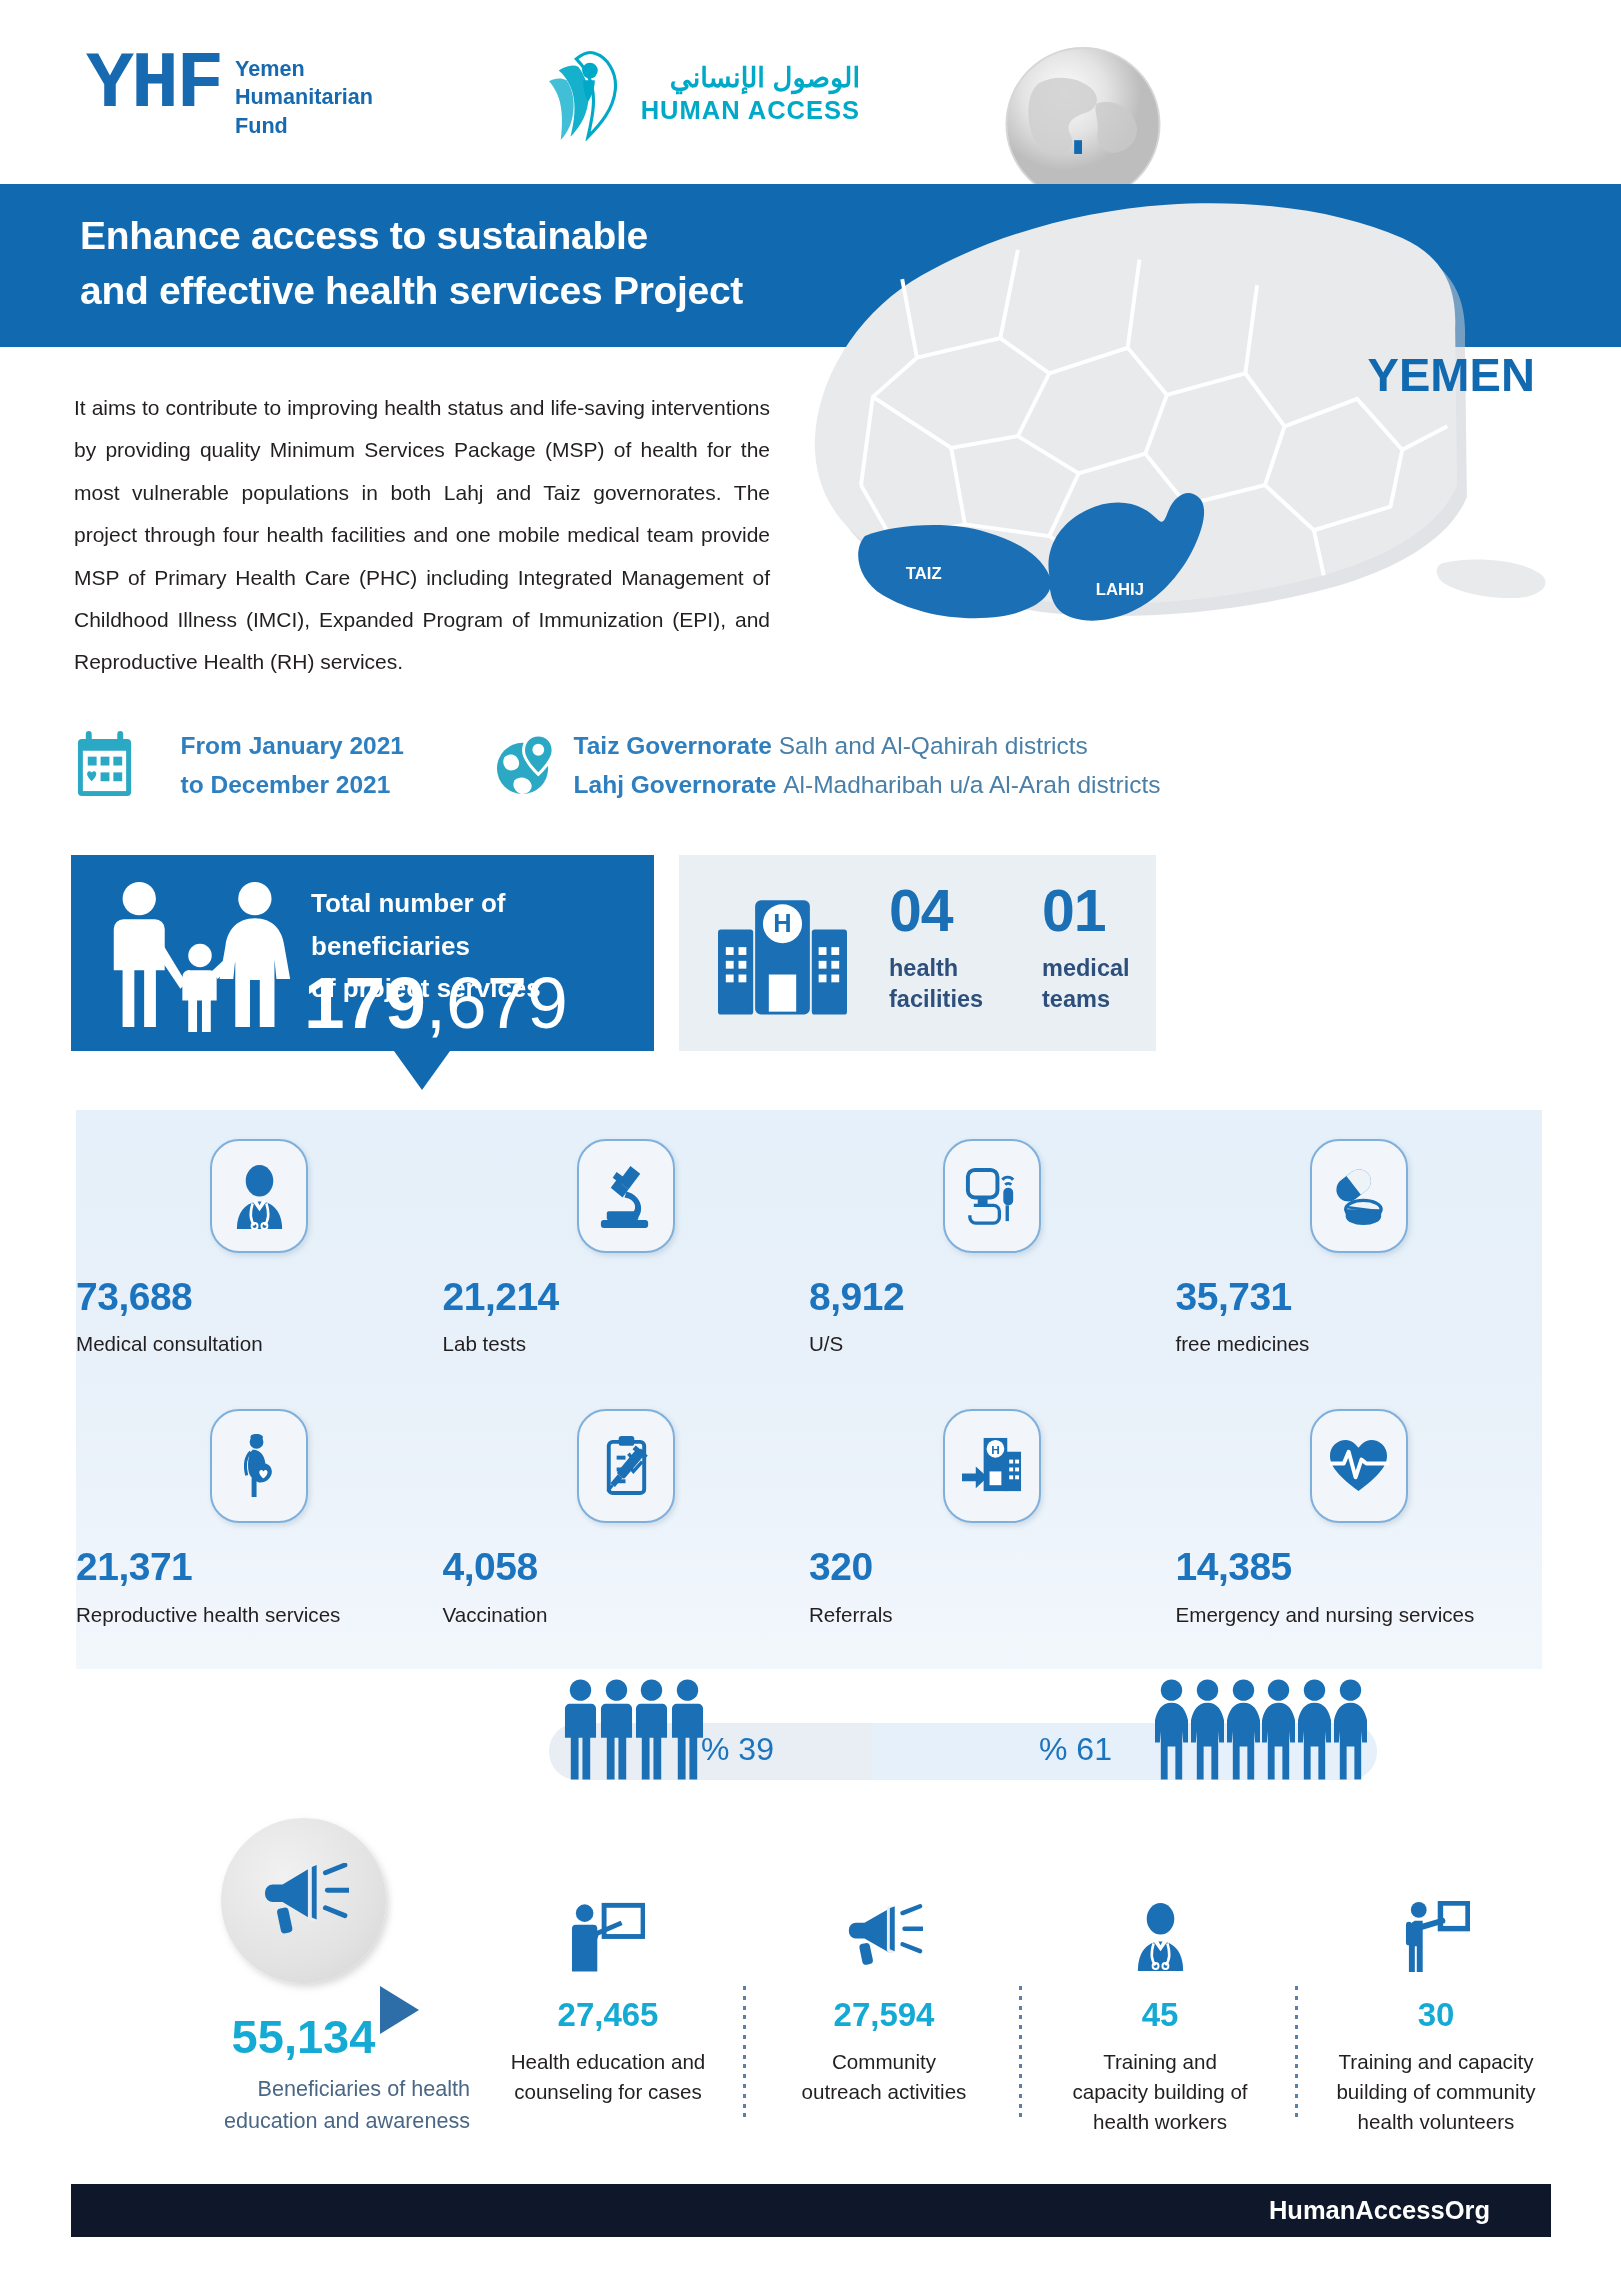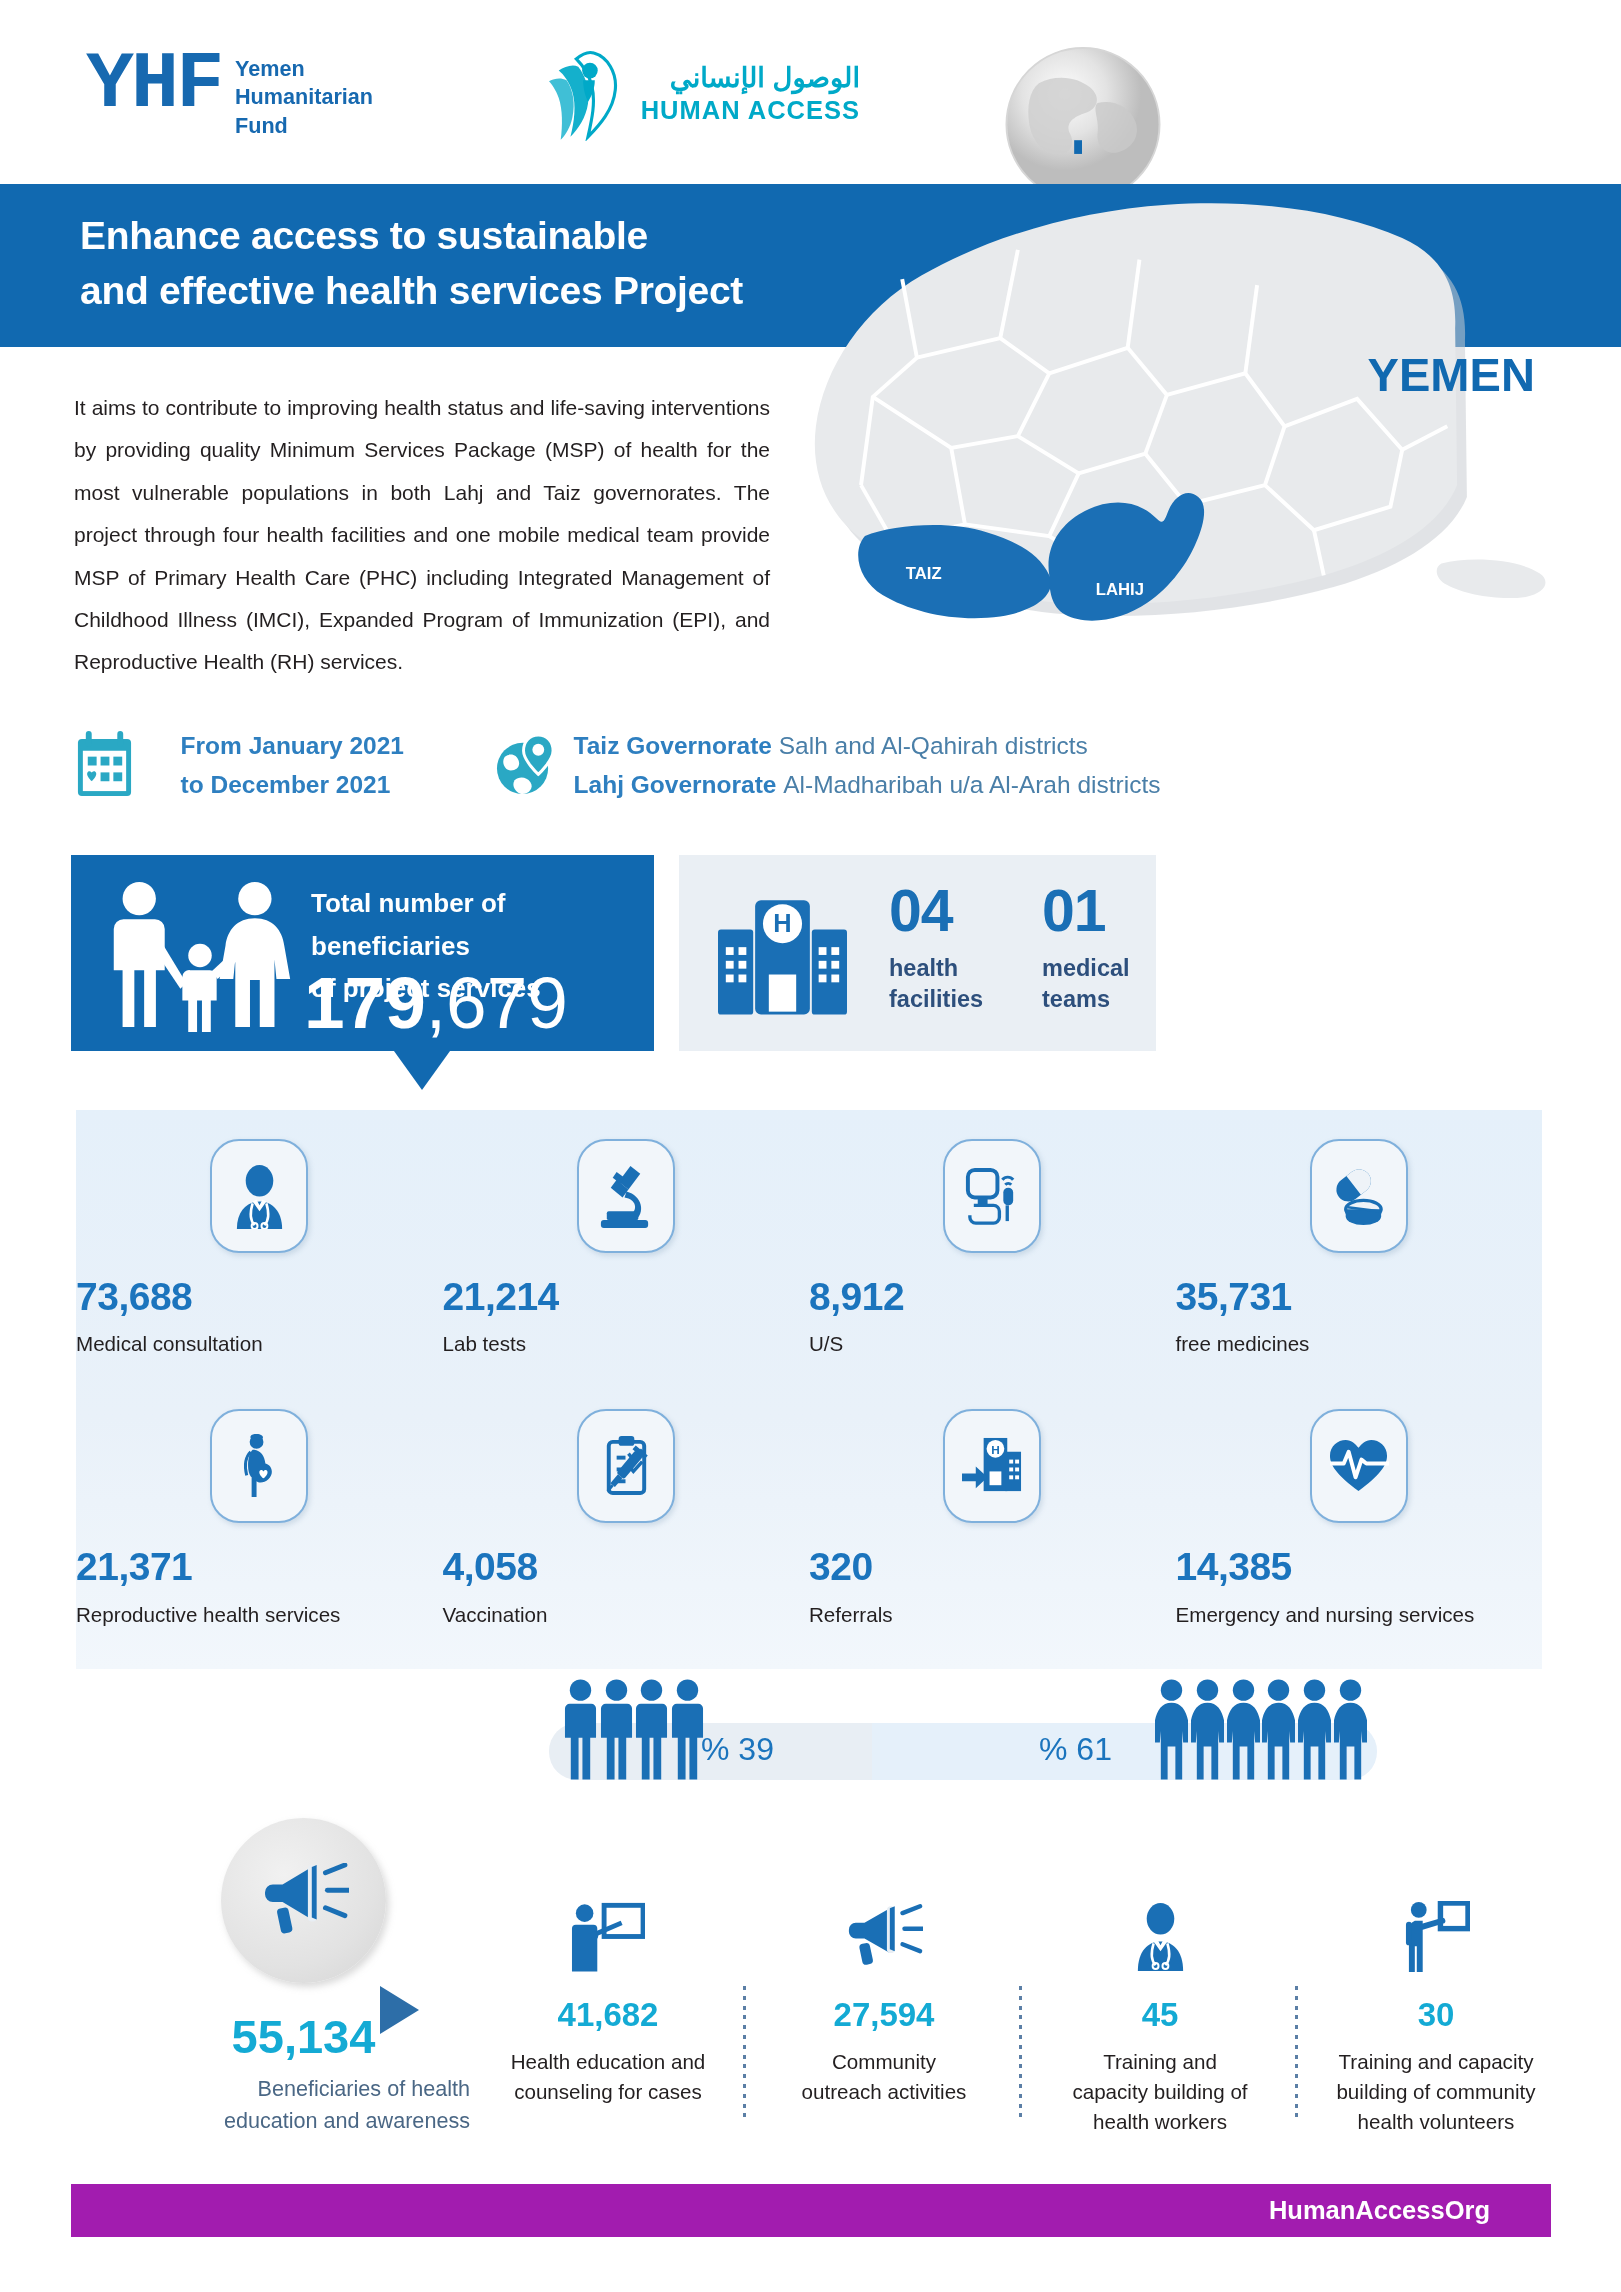--- a/index.html
+++ b/index.html
@@ -153,21 +153,21 @@
   .sub-num { font-size: 33px; color: #14aad4; font-weight: bold; margin-top: 15.7px; }
   .sub-cap { font-size: 20.6px; color: #231f20; line-height: 1.45; margin-top: 13.7px; }
   .divider {
     position: absolute; right: 0; top: 94px; width: 2.9px; height: 137px;
     background-image: repeating-linear-gradient(to bottom,#5b7fa6 0px,#5b7fa6 3.9px,transparent 3.9px,transparent 9.8px);
   }
 
   
   .footer {
     position: absolute; left: 71px; top: 2184px; width: 1480px; height: 53px;
-    background: #a21caf;
+    background: #0f172a;
   }
   .footer-text {
     position: absolute; right: 61px; top: 11.8px; color: #ffffff;
     font-size: 25.5px; font-weight: bold;
   }
 </style>
 </head>
 <body>
 
 <div class="page">
@@ -586,21 +586,21 @@
     <div class="sub-cell">
       <div class="sub-icon">
         <svg width="74" height="71" viewBox="0 0 76 72">
           <rect x="34" y="4" width="40" height="32" fill="none" stroke="#1a6fb5" stroke-width="5"></rect>
           <circle cx="14" cy="12" r="9" fill="#1a6fb5"></circle>
           <path d="M5 24 h18 a4 4 0 0 1 4 4 v44 h-26 v-44 a4 4 0 0 1 4 -4 z" fill="#1a6fb5"></path>
           <path d="M24 34 L52 22" stroke="#1a6fb5" stroke-width="5"></path>
           <circle cx="24" cy="35" r="4" fill="#1a6fb5"></circle>
         </svg>
       </div>
-      <div class="sub-num">41,682</div>
+      <div class="sub-num">27,465</div>
       <div class="sub-cap">
         <div>Health education and</div>
         <div>counseling for cases</div>
       </div>
       <div class="divider"></div>
     </div>
 
     <div class="sub-cell">
       <div class="sub-icon">
         <svg width="78" height="65" viewBox="0 0 80 66">

